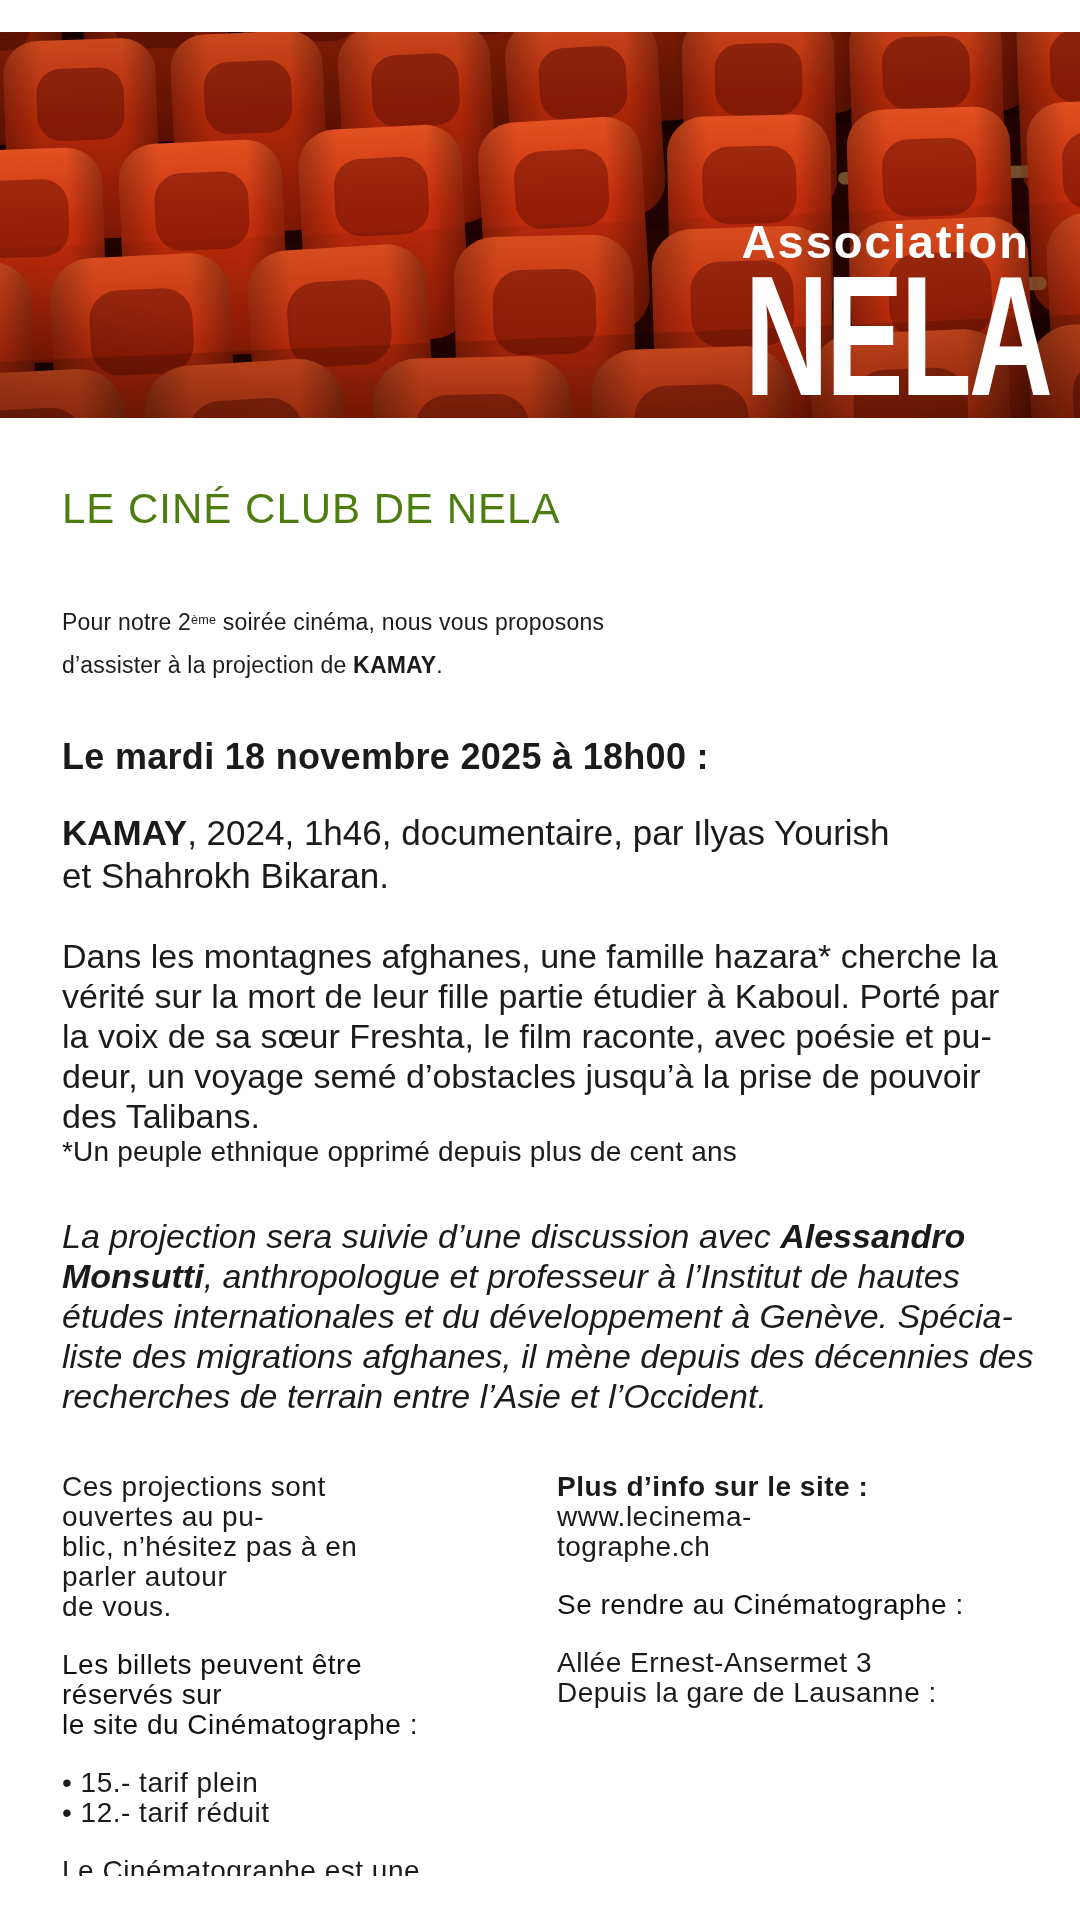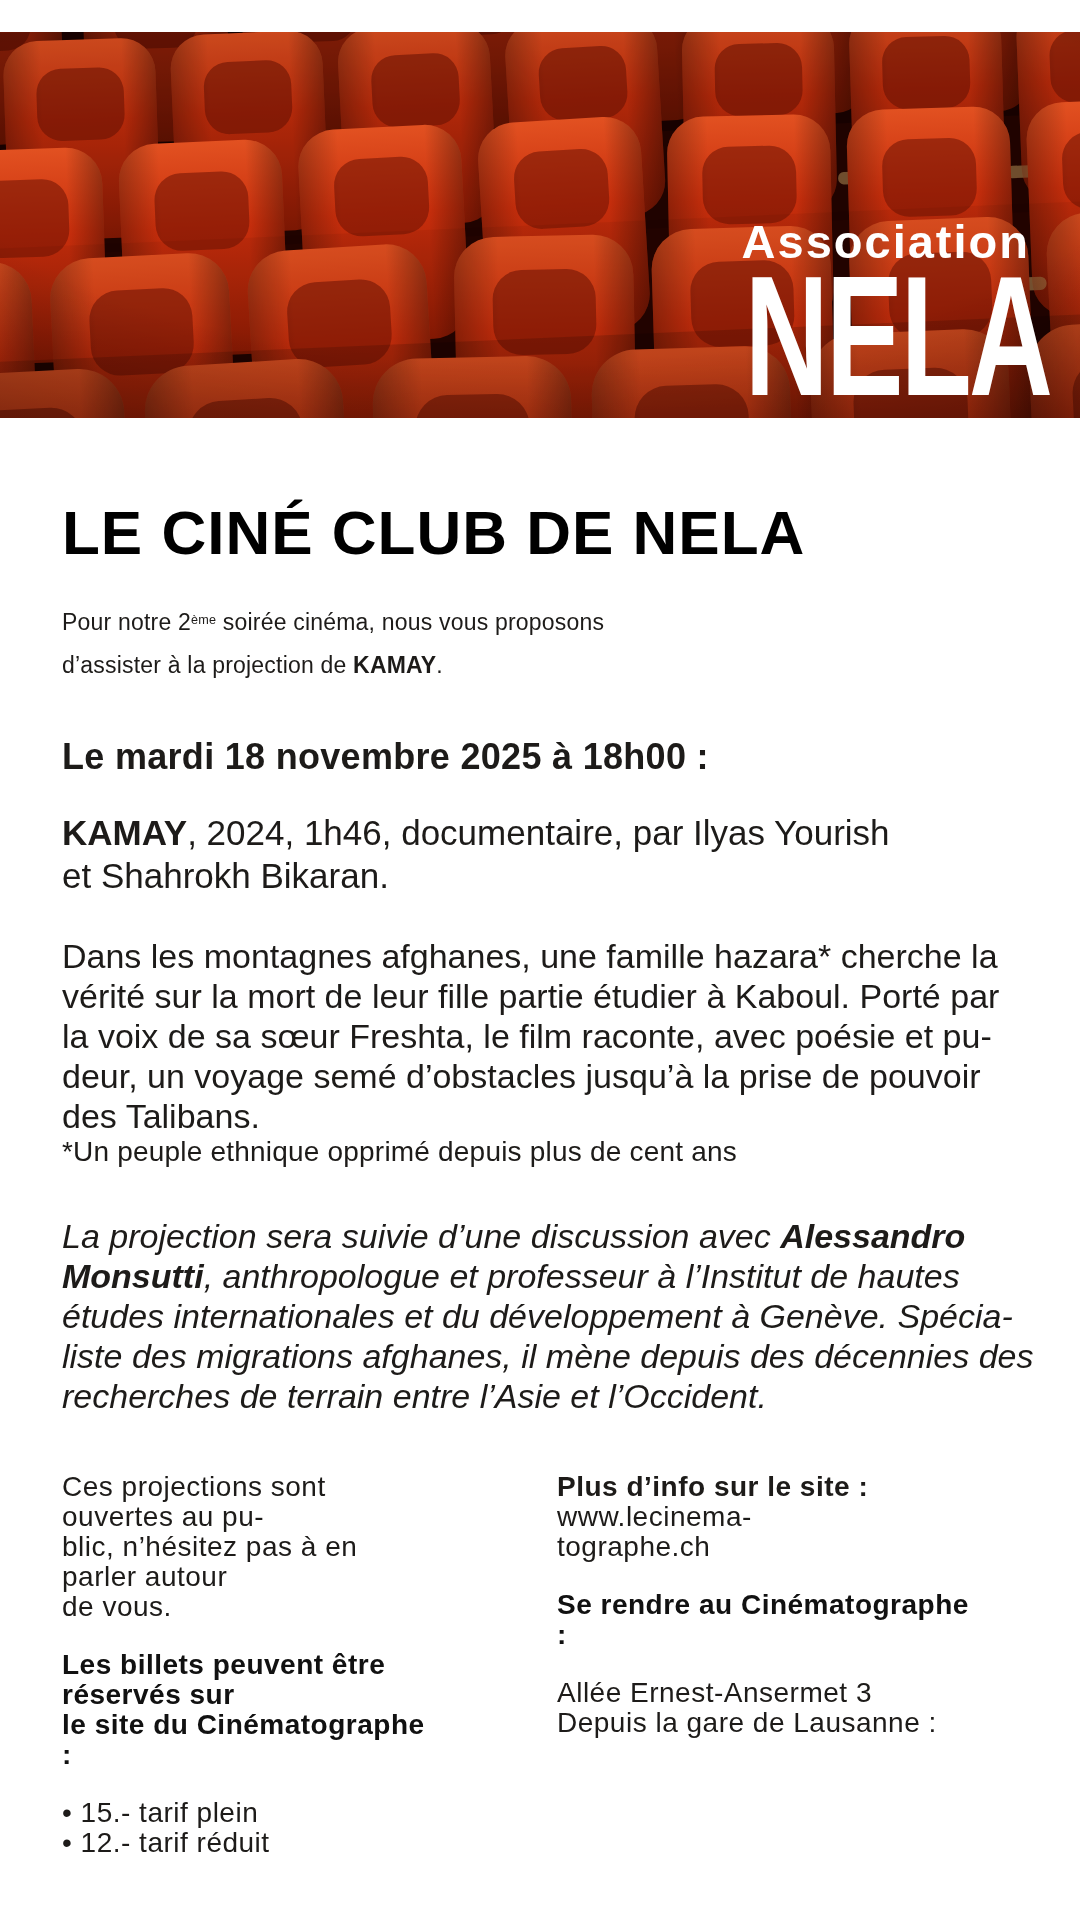--- a/index.html
+++ b/index.html
@@ -16,36 +16,36 @@
     position:absolute;top:186px;right:50px;color:#ffffff;
     font-weight:700;font-size:47px;letter-spacing:2px;line-height:1;
   }
   .logo-nela{
     position:absolute;top:238px;right:30px;color:#ffffff;
     font-weight:700;font-size:132px;letter-spacing:-3px;line-height:0.78;
     transform:scale(0.88,1.30);transform-origin:top right;
   }
   
   .tx{position:absolute;left:62px;white-space:pre-line;}
-  .title{top:428px;font-size:62px;font-weight:700;letter-spacing:1px;color:#000000;line-height:1;}
+  .title{top:428px;font-size:42px;font-weight:400;letter-spacing:1px;color:#4d7c0f;line-height:1;}
   .intro{top:546px;font-size:23px;line-height:43px;letter-spacing:0.2px;width:900px;}
   .date-line{top:668px;font-size:36px;font-weight:700;letter-spacing:0.3px;}
   .film-line{top:744px;font-size:35px;line-height:43px;width:900px;}
   .synopsis{top:870px;font-size:34px;line-height:40px;width:970px;}
   .footnote{top:1076px;font-size:28px;letter-spacing:0.2px;}
   .discussion{top:1150px;font-size:34px;line-height:40px;width:980px;font-style:italic;}
   .b{font-weight:700;}
   .i{}
   sup{font-size:0.55em;vertical-align:0.5em;line-height:0;}
   
   .col{position:absolute;top:1440px;font-size:28px;line-height:30px;letter-spacing:0.5px;}
   .col-left{left:62px;width:375px;}
   .col-right{left:557px;width:420px;}
   .col p{margin:0 0 28px 0;white-space:pre-line;}
-  .col .bold-head{font-weight:700;color:#111;}
+  .col .bold-head{font-weight:400;color:#111;}
   .col ul{list-style:none;margin:0 0 28px 0;padding:0;}
   .col li{padding-left:26px;text-indent:-26px;white-space:pre-line;}
   .col li::before{content:"\2022\00a0";}
 </style>
 </head>
 <body>
 
 <svg width="0" height="0" style="position:absolute" aria-hidden="true">
   <defs>
     <linearGradient id="gA" x1="0" y1="0" x2="0" y2="1">

